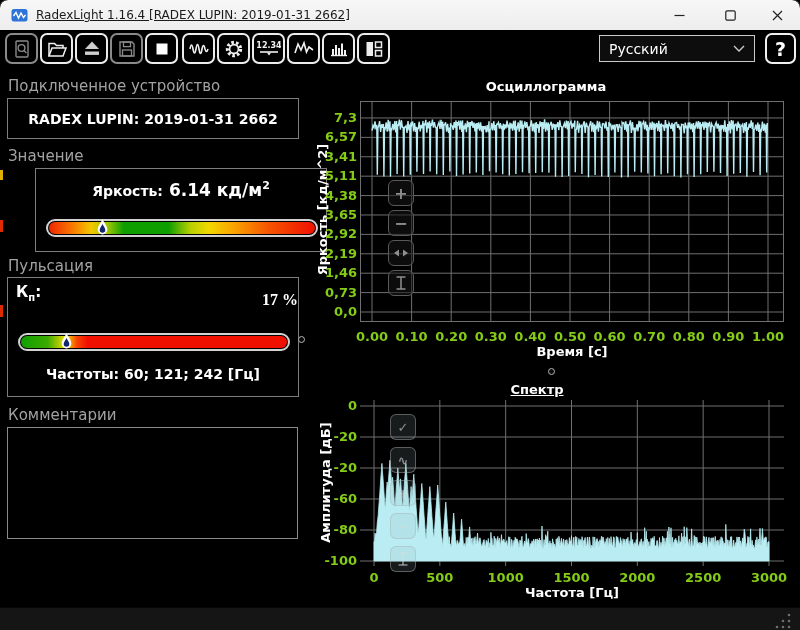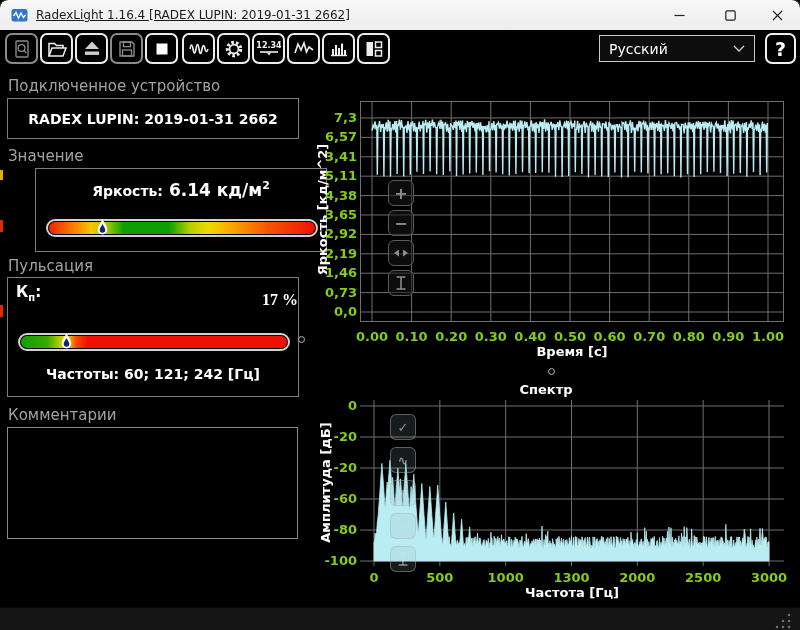--- a/index.html
+++ b/index.html
@@ -237,20 +237,21 @@
   <div class="abs phdr" style="left:8px;top:406px;">Комментарии</div>
   <textarea class="abs comments" style="left: 7px; top: 427px;"></textarea>
 
   <div class="edgechip" style="top:170px;height:10px;background:#e0b000;"></div>
   <div class="edgechip" style="top:220px;height:12px;background:#de2a00;"></div>
   <div class="edgechip" style="top:305px;height:12px;background:#de2a00;"></div>
 
   <div class="knob" style="left:298px;top:336px;"></div>
   <div class="knob" style="left:548px;top:368px;"></div>
 
+  <div class="abs ctitle" style="left:305px;top:79px;width:482px;">Осциллограмма</div>
   <div class="abs alabel rot" style="left:222px;top:202px;width:200px;">Яркость [кд/м^2]</div>
   <svg class="abs" id="osc-svg" style="left:360px;top:101px;" width="424" height="221">
       <line x1="0" y1="16.966000000000008" x2="424" y2="16.966000000000008" stroke="#6f6f6f" stroke-width="1"></line>
       <line x1="0" y1="36.36940000000001" x2="424" y2="36.36940000000001" stroke="#6f6f6f" stroke-width="1"></line>
       <line x1="0" y1="55.77280000000002" x2="424" y2="55.77280000000002" stroke="#6f6f6f" stroke-width="1"></line>
       <line x1="0" y1="75.1762" x2="424" y2="75.1762" stroke="#6f6f6f" stroke-width="1"></line>
       <line x1="0" y1="94.57960000000001" x2="424" y2="94.57960000000001" stroke="#6f6f6f" stroke-width="1"></line>
       <line x1="0" y1="113.983" x2="424" y2="113.983" stroke="#6f6f6f" stroke-width="1"></line>
       <line x1="0" y1="133.3864" x2="424" y2="133.3864" stroke="#6f6f6f" stroke-width="1"></line>
       <line x1="0" y1="152.7898" x2="424" y2="152.7898" stroke="#6f6f6f" stroke-width="1"></line>
@@ -282,21 +283,21 @@
     </svg>
   </div>
   <div class="zoombtn" style="top:270px;">
     <svg width="14" height="16" viewBox="0 0 14 16">
       <line x1="7" y1="2" x2="7" y2="14" stroke="#8f8f8f" stroke-width="1.5"></line>
       <line x1="2.5" y1="2" x2="11.5" y2="2" stroke="#8f8f8f" stroke-width="1.5"></line>
       <line x1="2.5" y1="14" x2="11.5" y2="14" stroke="#8f8f8f" stroke-width="1.5"></line>
     </svg>
   </div>
 
-  <div class="abs ctitle" style="left:305px;top:382px;width:482px;">Спектр</div>
+  <div class="abs ctitle" style="left:296px;top:382px;width:482px;text-decoration:underline;">Спектр</div>
   <div class="abs alabel rot" style="left:225px;top:475px;width:200px;">Амплитуда [дБ]</div>
   <svg class="abs" id="spec-svg" style="left:360px;top:400px;" width="424" height="166">
       <line x1="0" y1="6" x2="424" y2="6" stroke="#6f6f6f" stroke-width="1"></line>
       <line x1="0" y1="37" x2="424" y2="37" stroke="#6f6f6f" stroke-width="1"></line>
       <line x1="0" y1="68" x2="424" y2="68" stroke="#6f6f6f" stroke-width="1"></line>
       <line x1="0" y1="99" x2="424" y2="99" stroke="#6f6f6f" stroke-width="1"></line>
       <line x1="0" y1="130" x2="424" y2="130" stroke="#6f6f6f" stroke-width="1"></line>
       <line x1="0" y1="161" x2="424" y2="161" stroke="#6f6f6f" stroke-width="1"></line>
       <line x1="14" y1="0" x2="14" y2="166" stroke="#6f6f6f" stroke-width="1"></line>
       <line x1="79.83333333333333" y1="0" x2="79.83333333333333" y2="166" stroke="#6f6f6f" stroke-width="1"></line>
@@ -358,17 +359,17 @@
     <div class="tick xtick" style="left: 748px; top: 329px;">1.00</div>
     <div class="tick ytick" style="left: 305px; top: 398px;">0</div>
     <div class="tick ytick" style="left: 305px; top: 429px;">-20</div>
     <div class="tick ytick" style="left: 305px; top: 460px;">-20</div>
     <div class="tick ytick" style="left: 305px; top: 491px;">-60</div>
     <div class="tick ytick" style="left: 305px; top: 522px;">-80</div>
     <div class="tick ytick" style="left: 305px; top: 553px;">-100</div>
     <div class="tick xtick" style="left: 354px; top: 570px;">0</div>
     <div class="tick xtick" style="left: 419.833px; top: 570px;">500</div>
     <div class="tick xtick" style="left: 485.667px; top: 570px;">1000</div>
-    <div class="tick xtick" style="left: 551.5px; top: 570px;">1300</div>
+    <div class="tick xtick" style="left: 551.5px; top: 570px;">1500</div>
     <div class="tick xtick" style="left: 617.333px; top: 570px;">2000</div>
     <div class="tick xtick" style="left: 683.167px; top: 570px;">2500</div>
     <div class="tick xtick" style="left: 749px; top: 570px;">3000</div>
   </div>
 
 </body></html>

